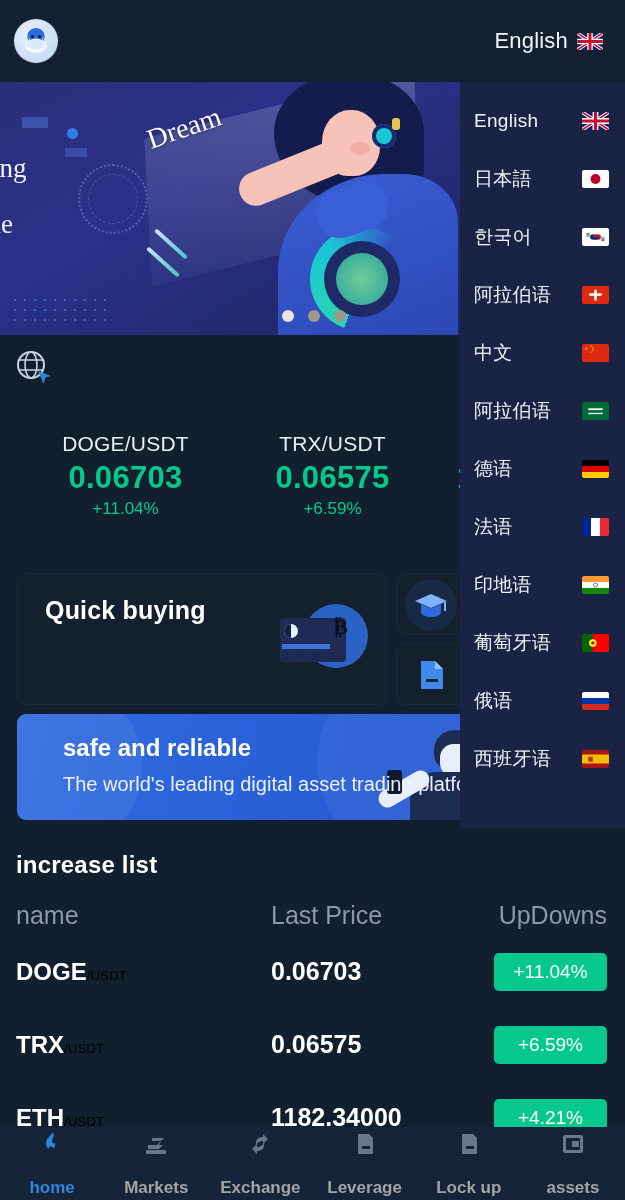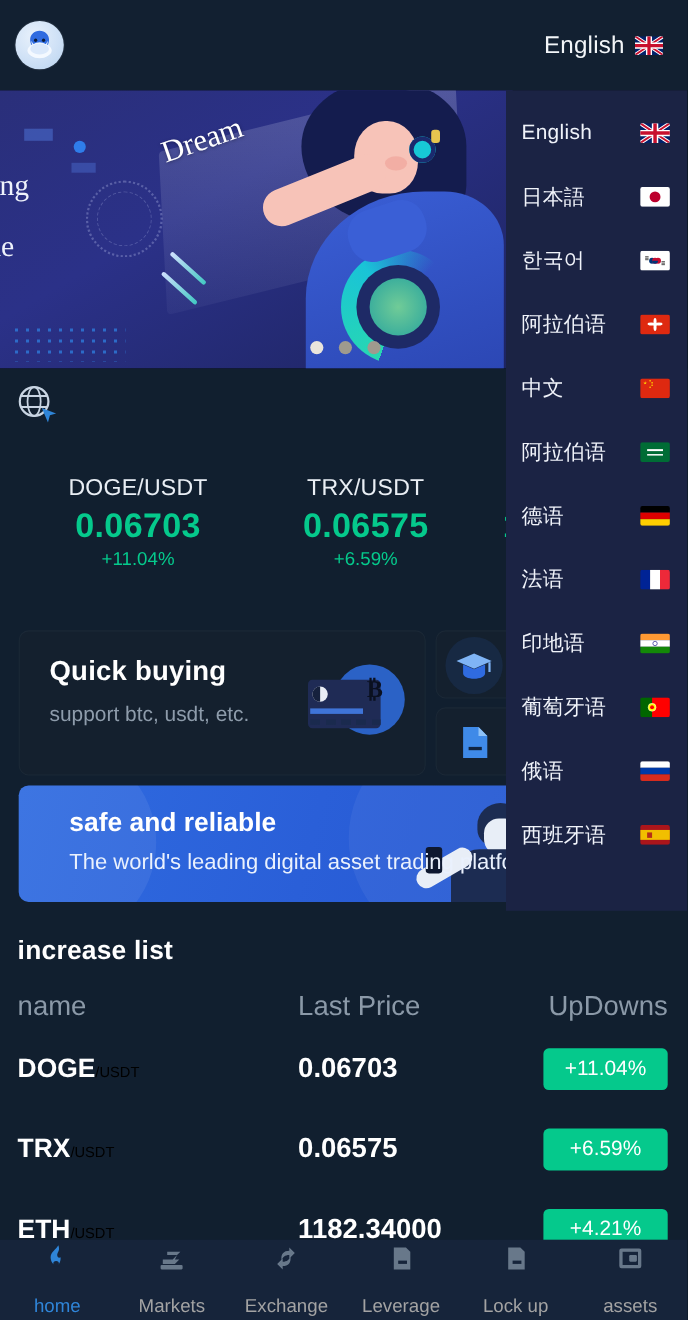--- a/index.html
+++ b/index.html
@@ -170,21 +170,21 @@
     padding: 0 16px 0 14px;
   }
   .lang-item span { color: #f0f3fa; font-size: 19px; letter-spacing: .3px; }
   .lang-item .flag { width: 27px; height: 18px; }
 
   
   .nav {
     position: absolute; bottom: 0; left: 0; width: 625px; height: 73px;
     background: #16243a; display: flex; z-index: 70;
   }
-  .nav-item { flex: 1; display: flex; flex-direction: column; align-items: center; justify-content: center; gap: 20px; }
+  .nav-item { flex: 1; display: flex; flex-direction: column; align-items: center; justify-content: center; gap: 20px; font-weight: bold; }
   .nav-ico { width: 28px; height: 28px; display: block; }
   .nav-lbl { font-size: 17px; color: #a3a3a3; }
   .nav-item.active .nav-lbl { color: #2f85d8; }
 </style>
 </head>
 <body>
 
 <div id="app">
 
   <div class="header">
@@ -273,21 +273,20 @@
     <div class="tick">
       <div class="tick-pair">ETH/USDT</div>
       <div class="tick-price" style="color:#05c98c">1182.34000</div>
       <div class="tick-chg" style="color:#05c98c">+4.21%</div>
     </div>
   </div>
 
   <div class="promo-zone">
     <div class="card-quick">
       <div class="card-title">Quick buying</div>
-      <div class="card-sub">support btc, usdt, etc.</div>
       <div class="cc-blob"></div>
       <div class="cc-body"></div>
       <div class="cc-chip"></div>
       <div class="cc-bar"></div>
       <div class="cc-dash"></div>
       <div class="btc">₿</div>
     </div>
 
     <div class="card-mini a">
       <div class="mini-ico-bg"></div>

